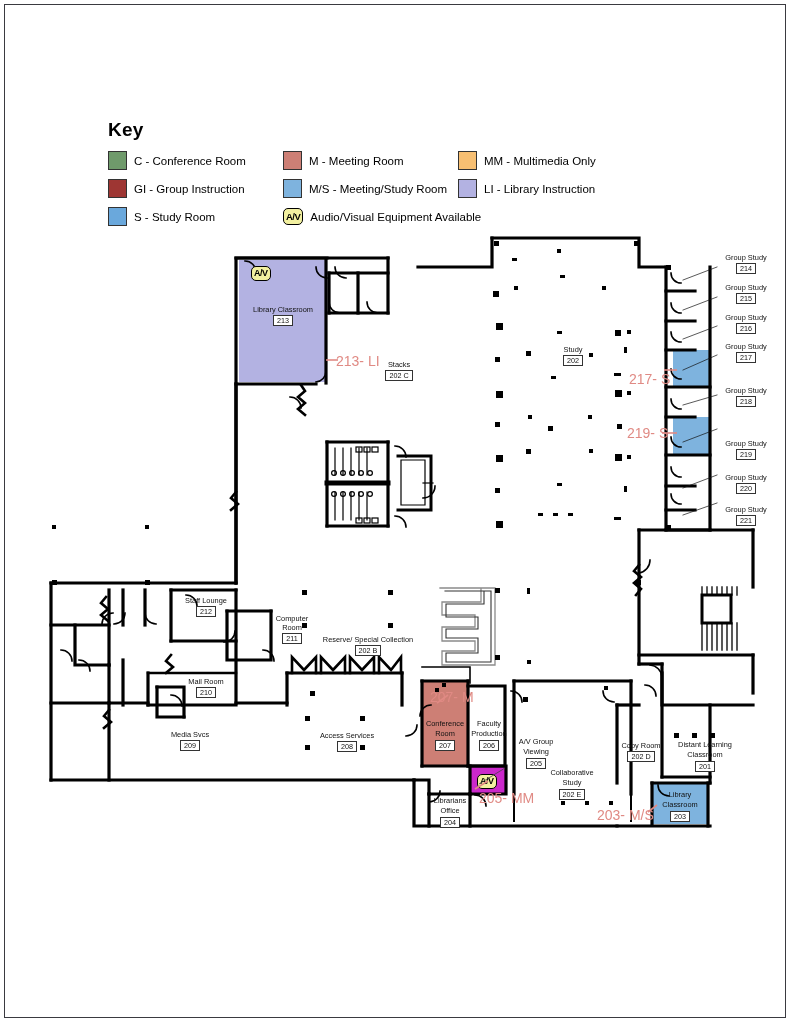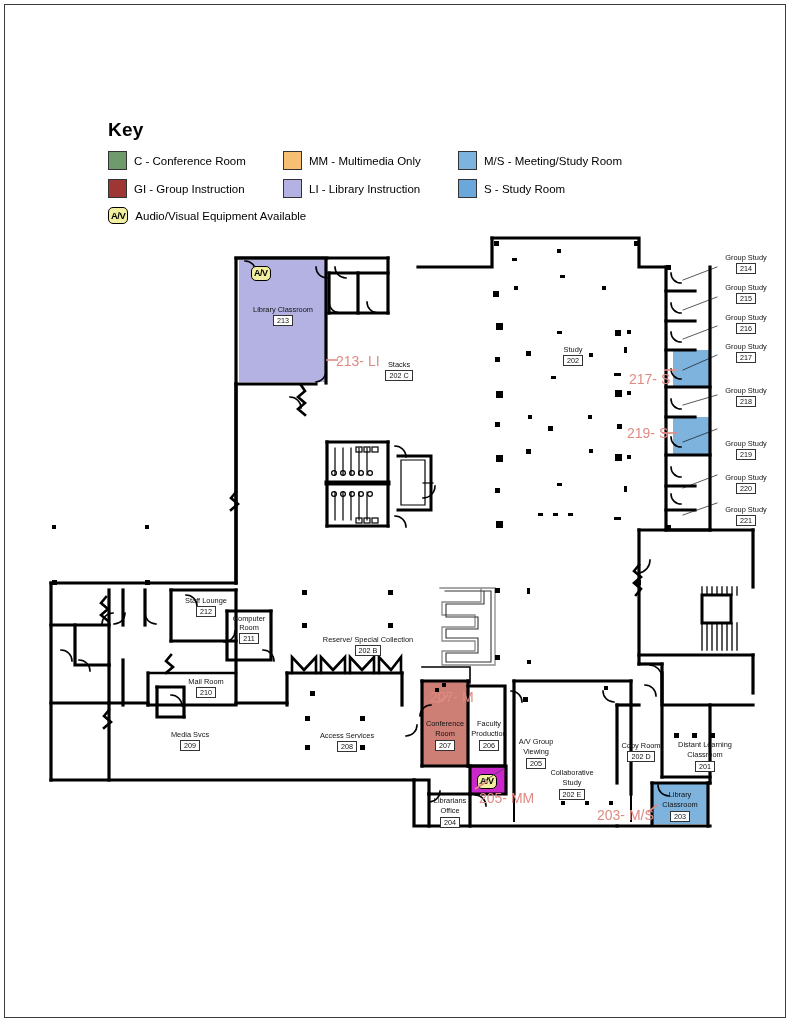--- a/index.html
+++ b/index.html
@@ -41,31 +41,35 @@
 
   <div id="key">
     <div id="key-title">Key</div>
     <div class="key-grid">
 
       <div class="key-item">
         <span class="swatch" style="background:#6f9a6b"></span>
         <span class="key-label">C - Conference Room</span>
       </div>
       <div class="key-item">
+        <span class="swatch" style="background:#cd7f75"></span>
+        <span class="key-label">M - Meeting Room</span>
+      </div>
+      <div class="key-item">
         <span class="swatch" style="background:#f7bf72"></span>
         <span class="key-label">MM - Multimedia Only</span>
       </div>
 
       <div class="key-item">
+        <span class="swatch" style="background:#9e3633"></span>
+        <span class="key-label">GI - Group Instruction</span>
+      </div>
+      <div class="key-item">
         <span class="swatch" style="background:#7eb3de"></span>
         <span class="key-label">M/S - Meeting/Study Room</span>
-      </div>
-      <div class="key-item">
-        <span class="swatch" style="background:#9e3633"></span>
-        <span class="key-label">GI - Group Instruction</span>
       </div>
       <div class="key-item">
         <span class="swatch" style="background:#b3b2e2"></span>
         <span class="key-label">LI - Library Instruction</span>
       </div>
 
       <div class="key-item">
         <span class="swatch" style="background:#6aa8dc"></span>
         <span class="key-label">S - Study Room</span>
       </div>
@@ -413,21 +417,21 @@
     <span>Group Study</span><br>
     <span class="rnum">220</span></div>
   <div class="rlab" style="left:712px;top:500px;width:58px;">
     <span>Group Study</span><br>
     <span class="rnum">221</span></div>
 
   <div class="rlab" style="left:172px;top:591px;width:58px;">
     <span>Staff Lounge</span><br>
     <span class="rnum">212</span></div>
 
-  <div class="rlab w" style="left:224px;top:609px;width:40px;">
+  <div class="rlab w" style="left:224px;top:609px;width:40px;padding-left:43px;">
     <span>Computer Room</span><br>
     <span class="rnum">211</span></div>
 
   <div class="rlab" style="left:171px;top:672px;width:60px;">
     <span>Mail Room</span><br>
     <span class="rnum">210</span></div>
 
   <div class="rlab" style="left:157px;top:725px;width:56px;">
     <span>Media Svcs</span><br>
     <span class="rnum">209</span></div>

